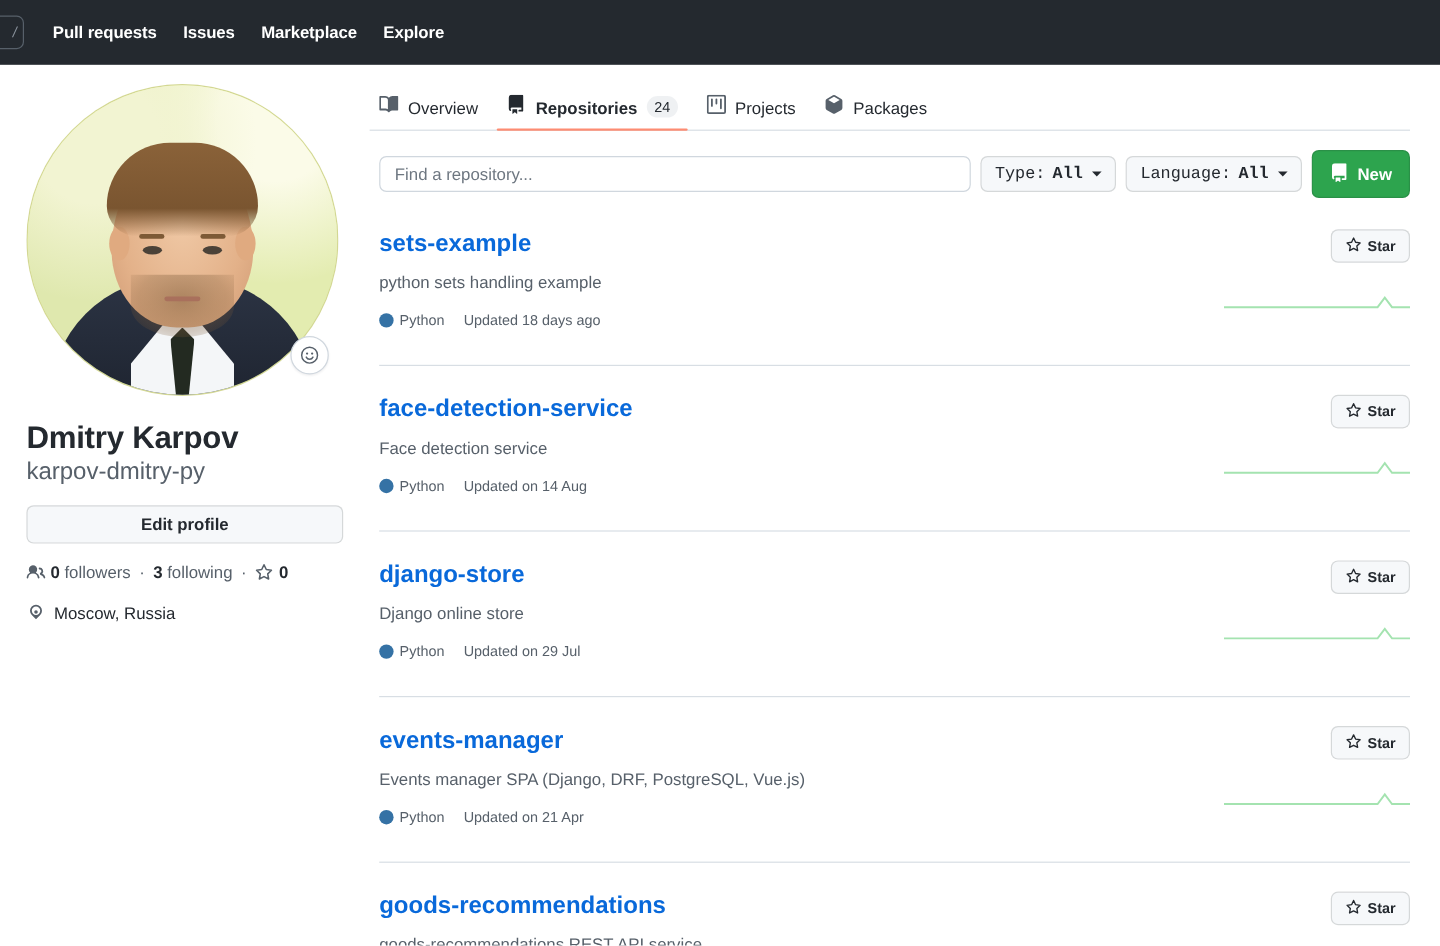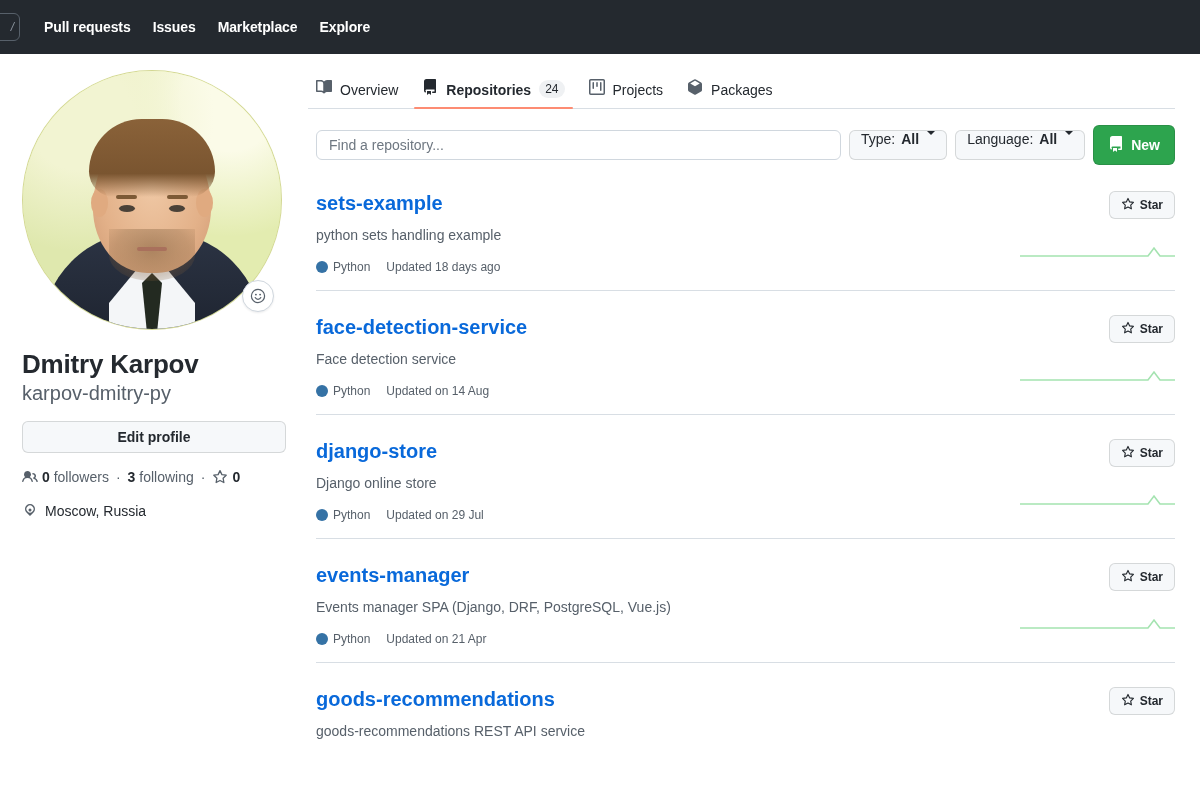--- a/index.html
+++ b/index.html
@@ -336,25 +336,26 @@
   }
   .repo-search::placeholder { color: #6e7781; }
 
   .dropdown {
     height: 30px;
     border: 1px solid rgba(27,31,36,0.15);
     border-radius: 6px;
     background: #f6f8fa;
     padding: 0 11px;
     display: flex;
+    align-items: center;
     gap: 6px;
     font-size: 14px;
     color: #24292f;
     cursor: pointer;
-    font-family: Liberation Sans, sans-serif;
+    font-family: Liberation Mono, monospace;
     white-space: nowrap;
   }
   .dropdown .dd-val { font-weight: bold; }
   .caret {
     width: 0; height: 0;
     border-left: 4px solid transparent;
     border-right: 4px solid transparent;
     border-top: 4px solid #24292f;
     margin-left: 2px;
   }
@@ -373,21 +374,21 @@
     align-items: center;
     gap: 7px;
     cursor: pointer;
   }
 
   
   .repo-list { margin-top: 2px; }
 
   .repo-row {
     display: flex;
-    padding: 24px 0 16px 0;
+    padding: 24px 0 30px 0;
     border-bottom: 1px solid #d8dee4;
     position: relative;
   }
   .repo-row:last-child { border-bottom: none; }
 
   .repo-left { flex: 1; min-width: 0; padding-right: 16px; }
 
   .repo-name {
     font-size: 20px;
     font-weight: bold;

